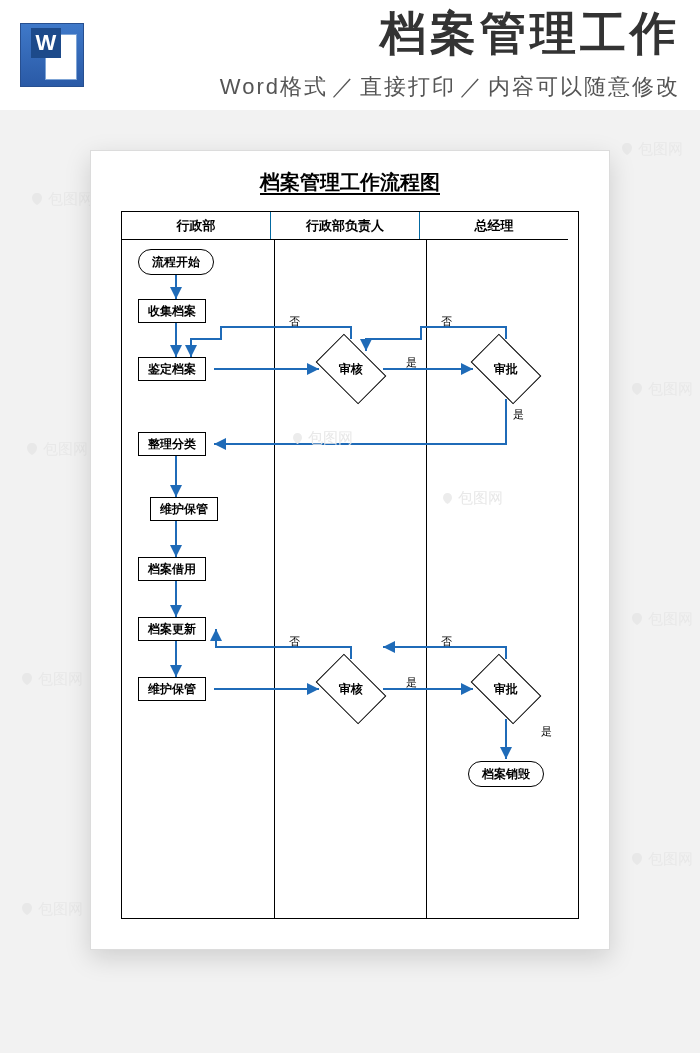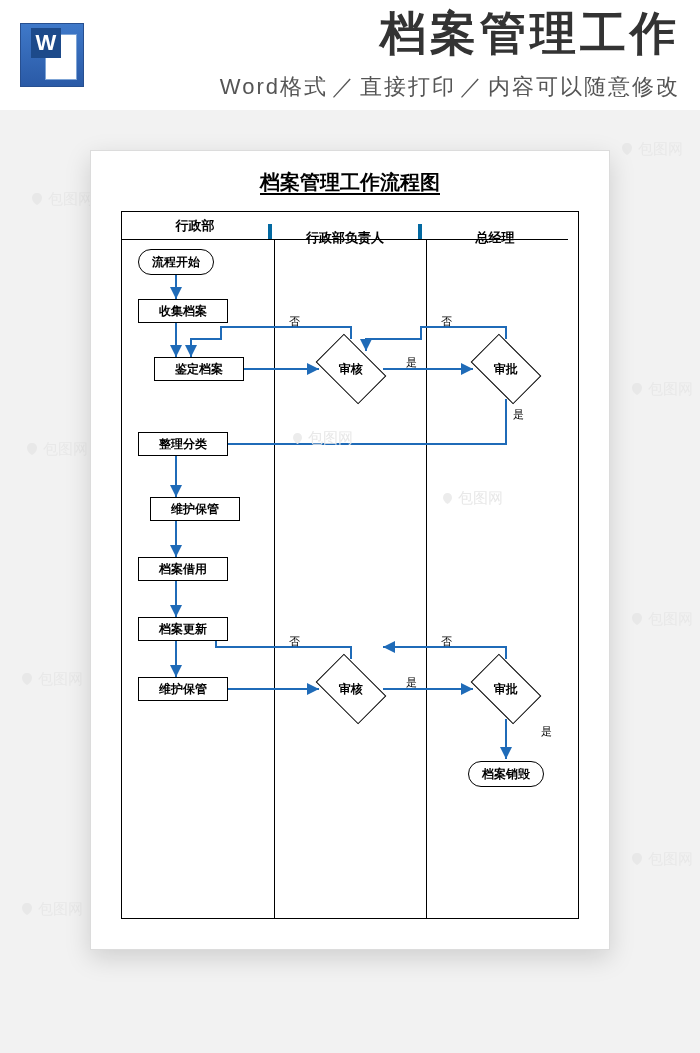--- a/index.html
+++ b/index.html
@@ -109,21 +109,21 @@
     border-bottom:1px solid #000;
     display:flex;
   }
   .lane-h{
     flex:1;
     text-align:center;
     font-size:13px;
     line-height:28px;
     font-weight:600;
   }
-  .lane-h + .lane-h{ border-left:4px solid #0369a1;margin-top:12px; }
+  .lane-h + .lane-h{ border-left:1px solid #0369a1; }
 
   .lane-sep1,.lane-sep2{
     position:absolute;
     top:28px; bottom:0;
     width:1px; background:#000;
   }
   .lane-sep1{ left:33.33%; }
   .lane-sep2{ left:66.66%; }
 
   
@@ -137,21 +137,21 @@
     background:#fff;
     font-size:12px;
     font-weight:600;
     display:flex;
     align-items:center;
     justify-content:center;
     text-align:center;
   }
   .box{
     border:1px solid #000;
-    width:90px; height:24px;
+    width:68px; height:24px;
   }
   .term{
     border:1px solid #000;
     border-radius:14px;
     width:76px; height:26px;
   }
   .dia{
     width:60px; height:40px;
     transform: rotate(45deg);
     border:1px solid #000;
@@ -269,21 +269,21 @@
 
         <path d="M262 450 L352 450" stroke="#1f6bb8" stroke-width="2" fill="none" marker-end="url(#ah)"></path>
 
         <path d="M385 420 L385 408 L262 408" stroke="#1f6bb8" stroke-width="2" fill="none" marker-end="url(#ah)"></path>
 
         <path d="M385 480 L385 520" stroke="#1f6bb8" stroke-width="2" fill="none" marker-end="url(#ah)"></path>
       </svg>
 
       <div class="node term" style="left:17px; top:10px;">流程开始</div>
       <div class="node box" style="left:17px; top:60px;">收集档案</div>
-      <div class="node box" style="left:17px; top:118px;margin-left:16px;">鉴定档案</div>
+      <div class="node box" style="left:17px; top:118px;">鉴定档案</div>
       <div class="node box" style="left:17px; top:193px;">整理分类</div>
       <div class="node box" style="left:29px; top:258px;font-family:Liberation Mono, monospace;">维护保管</div>
       <div class="node box" style="left:17px; top:318px;">档案借用</div>
       <div class="node box" style="left:17px; top:378px;">档案更新</div>
       <div class="node box" style="left:17px; top:438px;">维护保管</div>
 
       <div class="node dia" style="left:200px; top:110px;">
           <span>审核</span>
         </div>
       <div class="node dia" style="left:200px; top:430px;">

